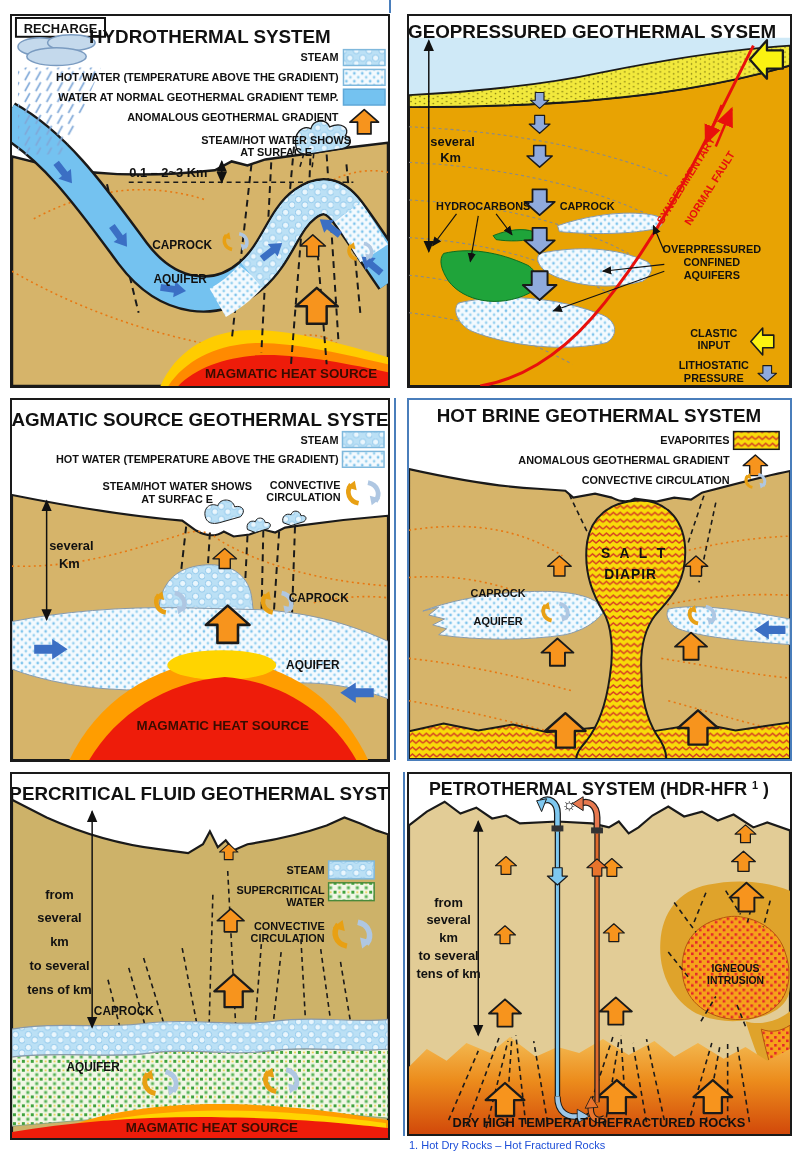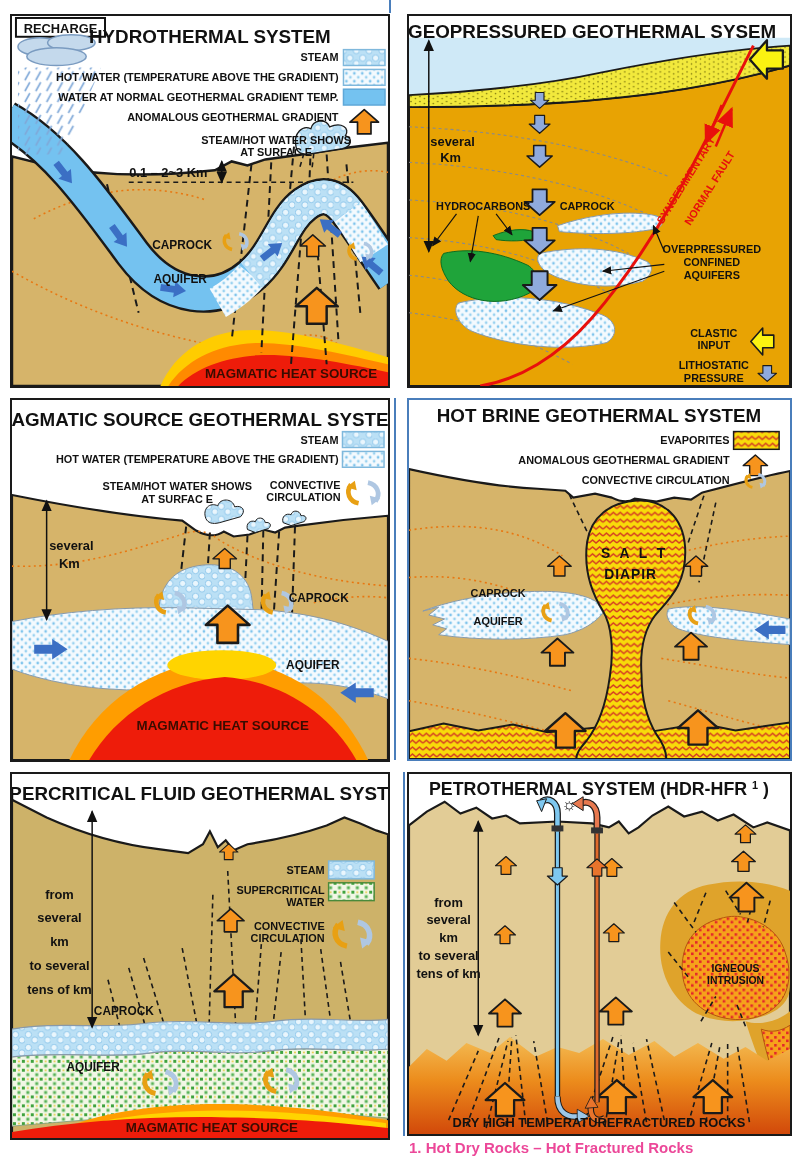--- a/index.html
+++ b/index.html
@@ -9,21 +9,21 @@
   #p1{left:10px;top:14px;width:376px;height:370px;border:2.5px solid #1a1a1a;}
   #p2{left:407px;top:14px;width:381px;height:370px;border:2.5px solid #1a1a1a;}
   #p3{left:10px;top:398px;width:376px;height:360px;border:2.5px solid #1a1a1a;}
   #p4{left:407px;top:398px;width:381px;height:359px;border:2px solid #4A7EBB;}
   #p5{left:10px;top:772px;width:376px;height:364px;border:2.5px solid #1a1a1a;}
   #p6{left:407px;top:772px;width:381px;height:360px;border:2.5px solid #1a1a1a;}
   .vline{position:absolute;width:2px;background:#4A7EBB;}
   #vl1{left:389px;top:0;height:13px;}
   #vl2{left:394px;top:398px;height:362px;}
   #vl3{left:403px;top:772px;height:364px;}
-  .footnote{position:absolute;left:409px;top:1139px;font-size:15px;font-weight:700;color:#ec4899;}
+  .footnote{position:absolute;left:409px;top:1139px;font-size:11px;font-weight:400;color:#1d4ed8;}
   svg{display:block;width:100%;height:100%;}
   text{font-weight:700;fill:#111;}
   .tt{font-size:19px;}
   .tt2{font-size:18px;}
   .lb{font-size:11px;}
   .lb2{font-size:12px;}
   .lbs{font-size:10.5px;}
   .dep{font-size:13px;}
   .mg{font-size:13.5px;fill:#3a0c00;}
   .red{fill:#E8100C;}

